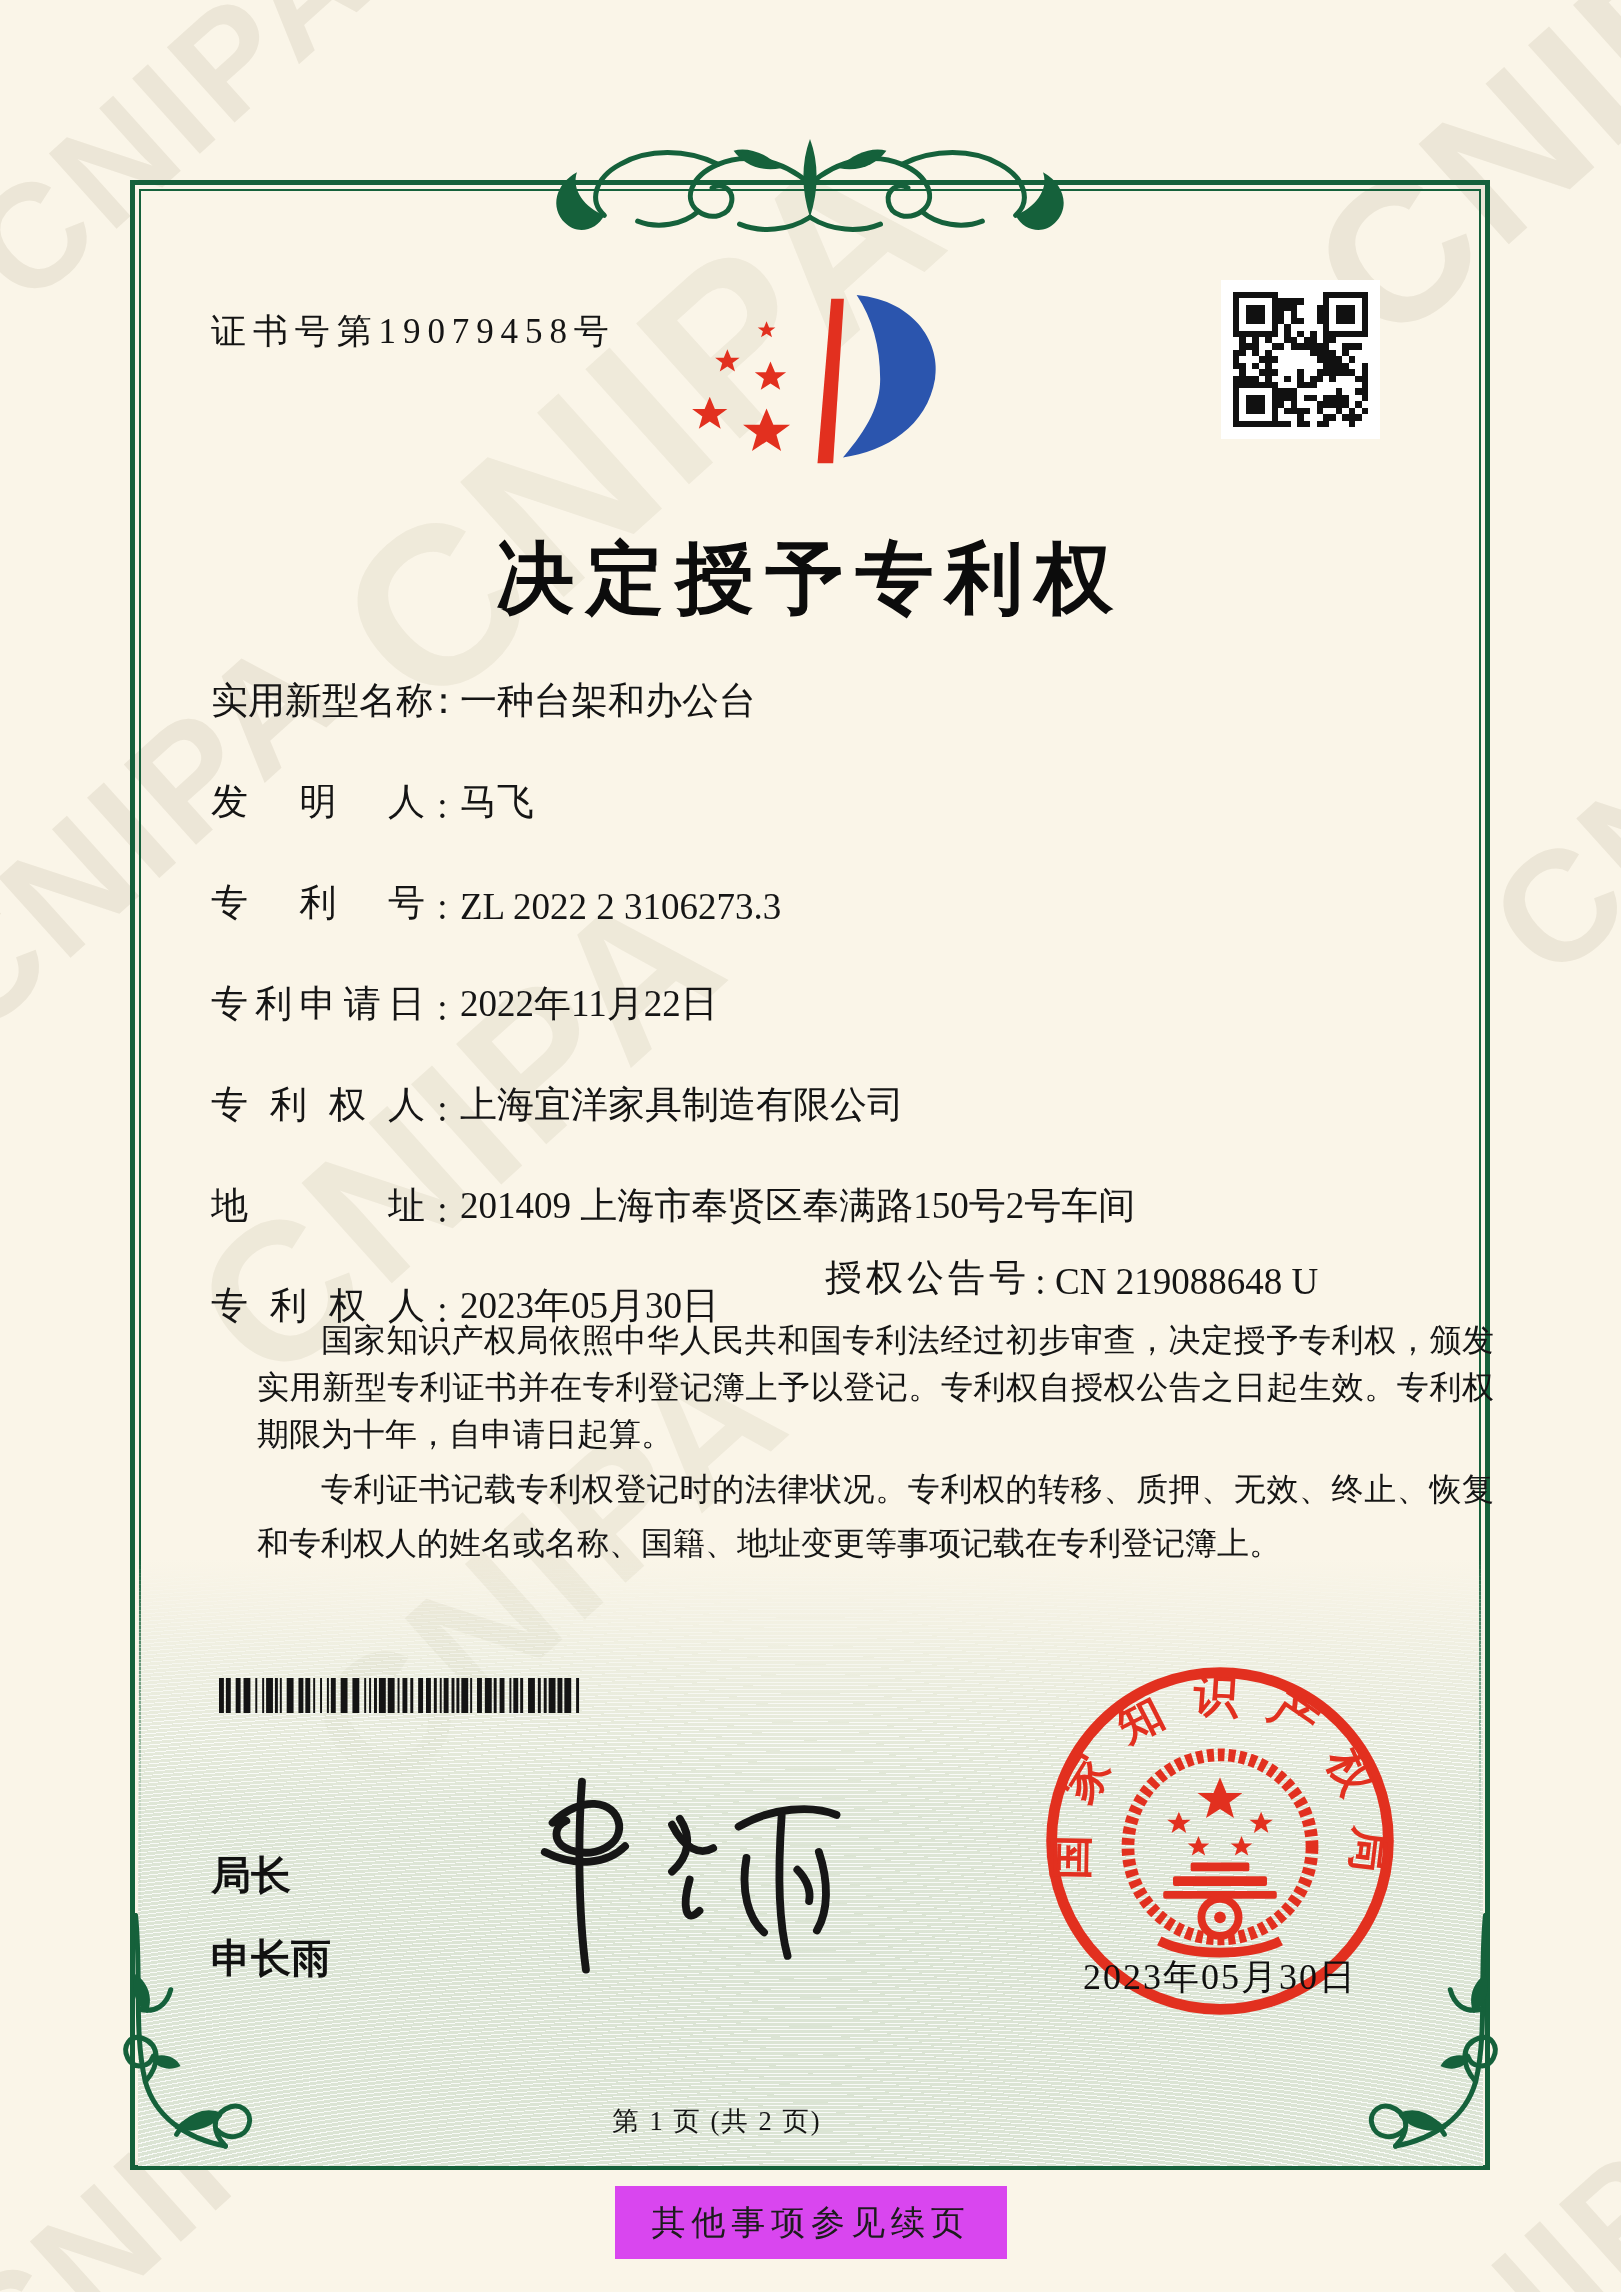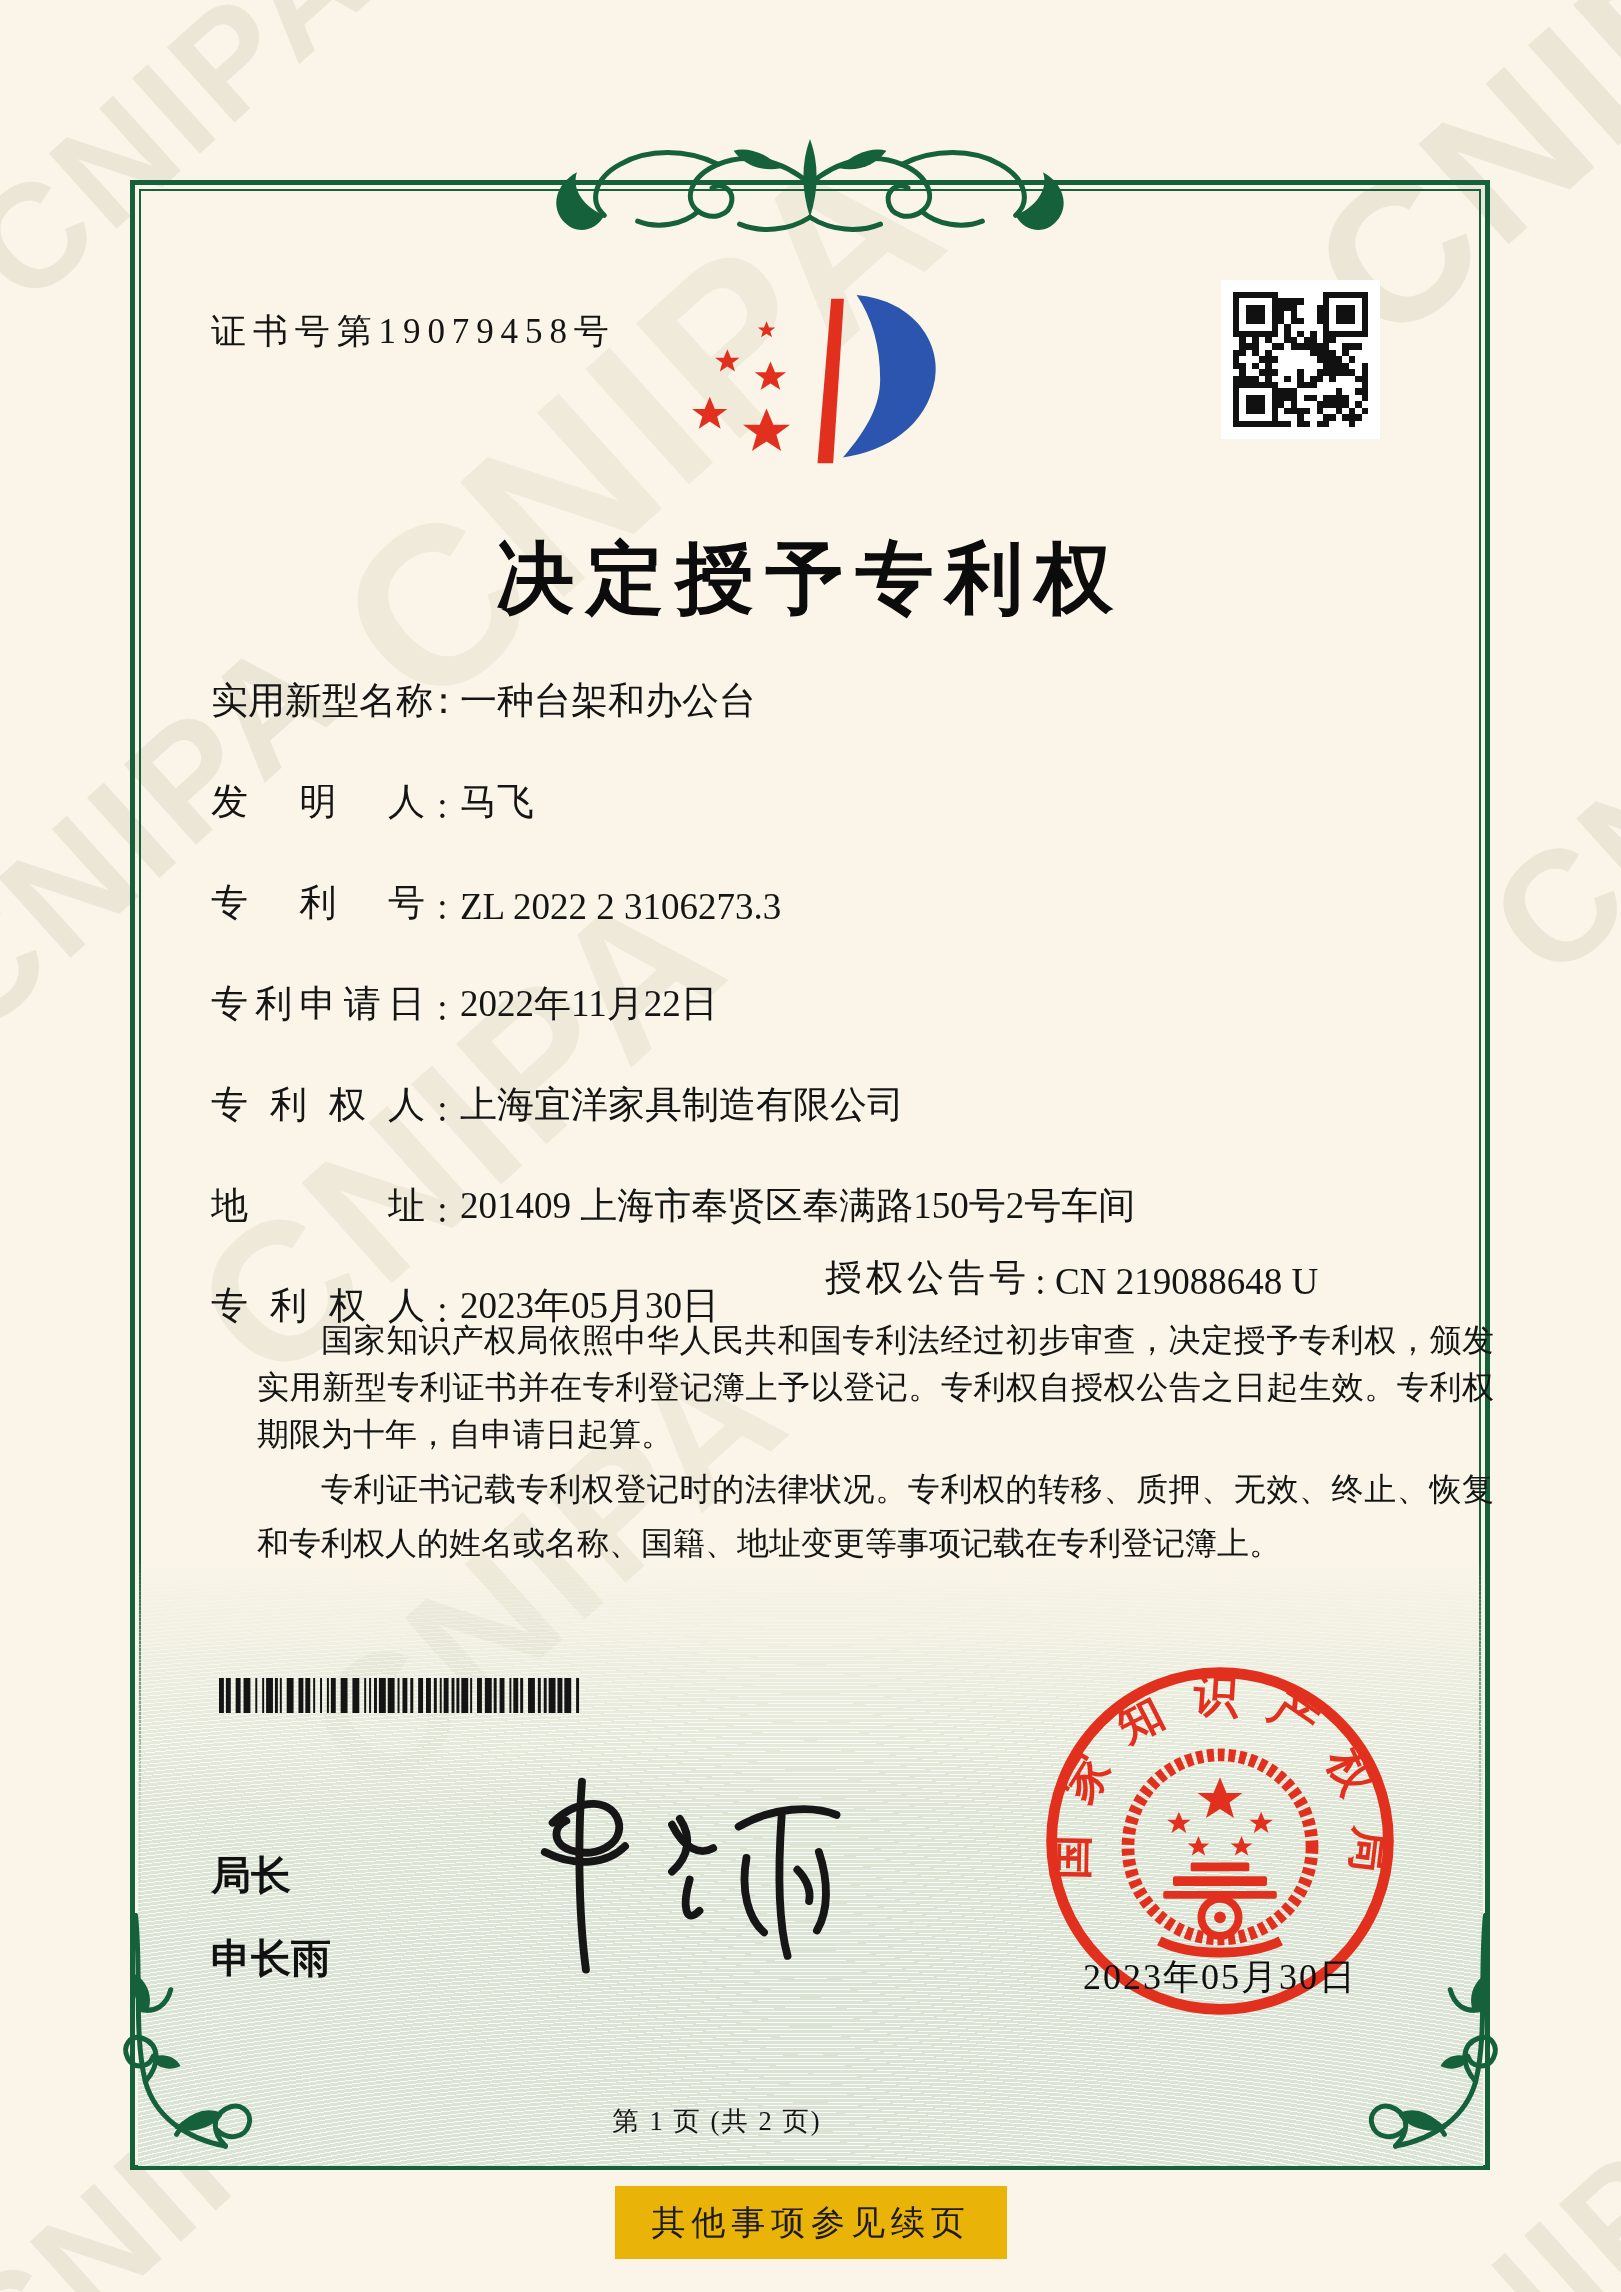--- a/index.html
+++ b/index.html
@@ -119,21 +119,21 @@
     text-align:center;font-size:36px;color:#101010;z-index:7;
     letter-spacing:2px;
   }
   
   .page-info{
     position:absolute;left:0;top:2103px;width:1434px;text-align:center;
     font-size:26.5px;z-index:5;letter-spacing:2px;
   }
   .cont-note-box{
     position:absolute;left:615px;top:2186px;width:392px;height:73px;
-    background:#eab308;z-index:5;
+    background:#d946ef;z-index:5;
     display:flex;align-items:center;justify-content:center;
   }
   .cont-note{
     font-size:34px;letter-spacing:5.9px;color:#1c1c1c;
     font-family:"Liberation Serif","DejaVu Serif",serif;
   }
 </style>
 </head>
 <body>
 

